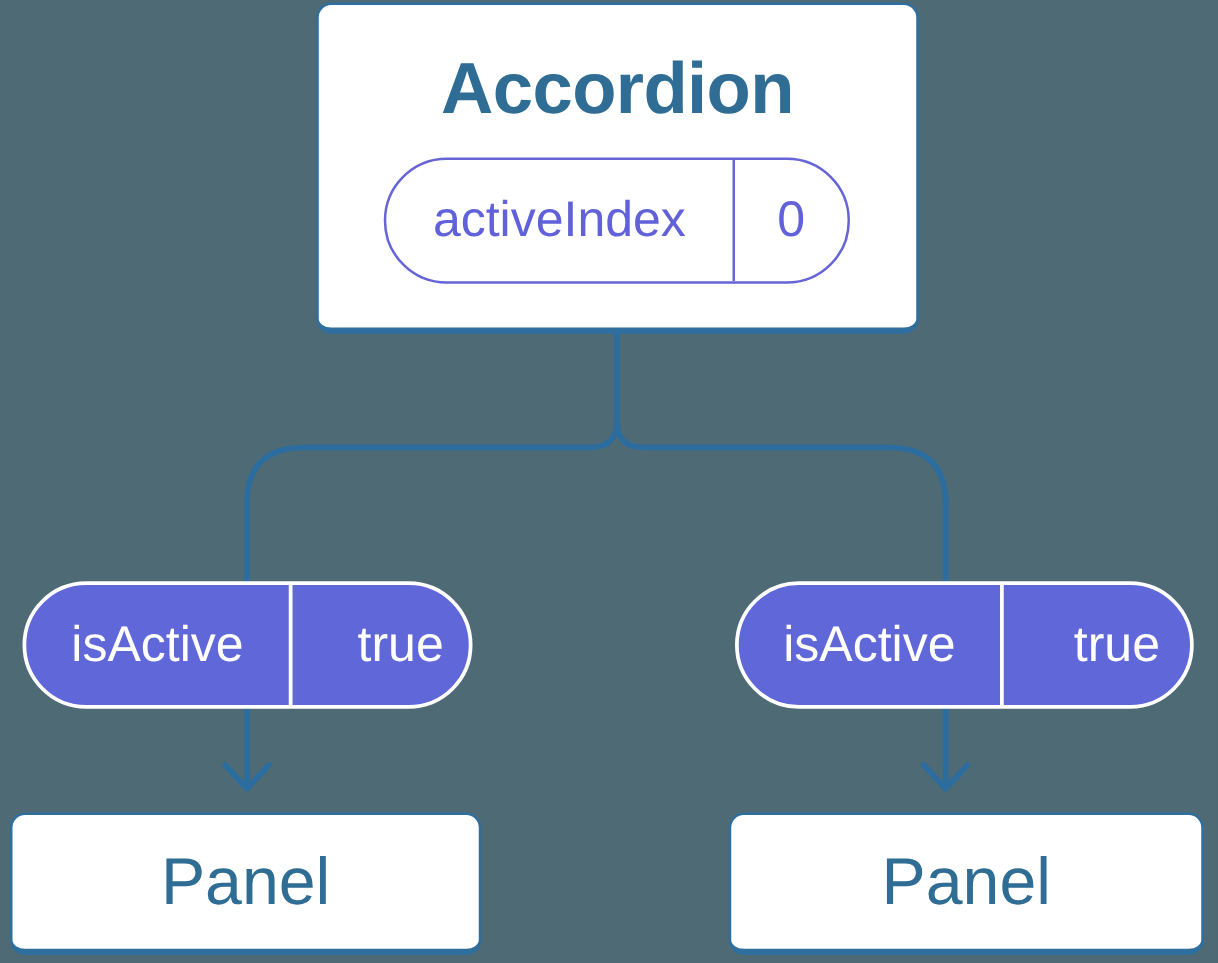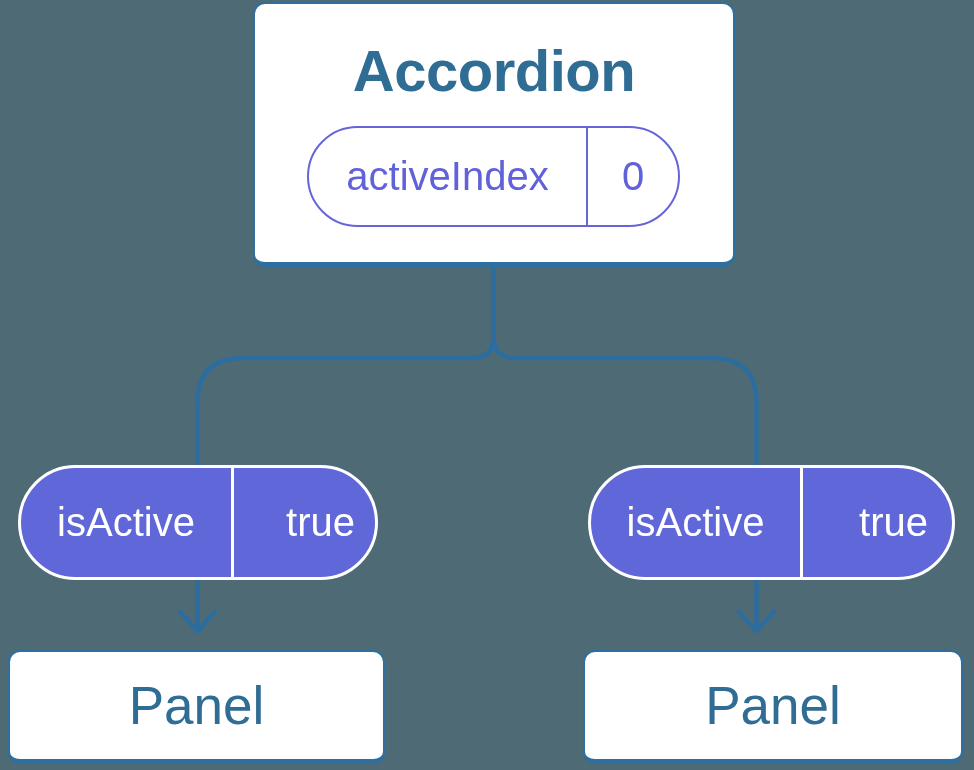--- a/index.html
+++ b/index.html
@@ -90,21 +90,21 @@
     left: 307px; top: 118px;
     width: 373px; height: 101px;
     background: var(--white);
     border: 2px solid var(--pill-border-purple);
     color: var(--pill-text-purple);
   }
   .pill-state .seg-label { width: 279px; border-right: 2px solid var(--pill-border-purple); }
   .pill-state .seg-value { flex: 1; }
   .pill-prop {
     top: 465px;
-    height: 115px;
+    height: 102px;
     background: var(--pill-purple);
     border: 3px solid var(--white);
     color: var(--white);
   }
   .pill-prop-left  { left: 18px;  width: 360px; }
   .pill-prop-right { left: 588px; width: 367px; }
   .pill-prop .seg-label { width: 213px; border-right: 3px solid var(--white); }
   .pill-prop-right .seg-label { width: 212px; }
   .pill-prop .seg-value { flex: 1; margin-left: 32px; }
 </style>

